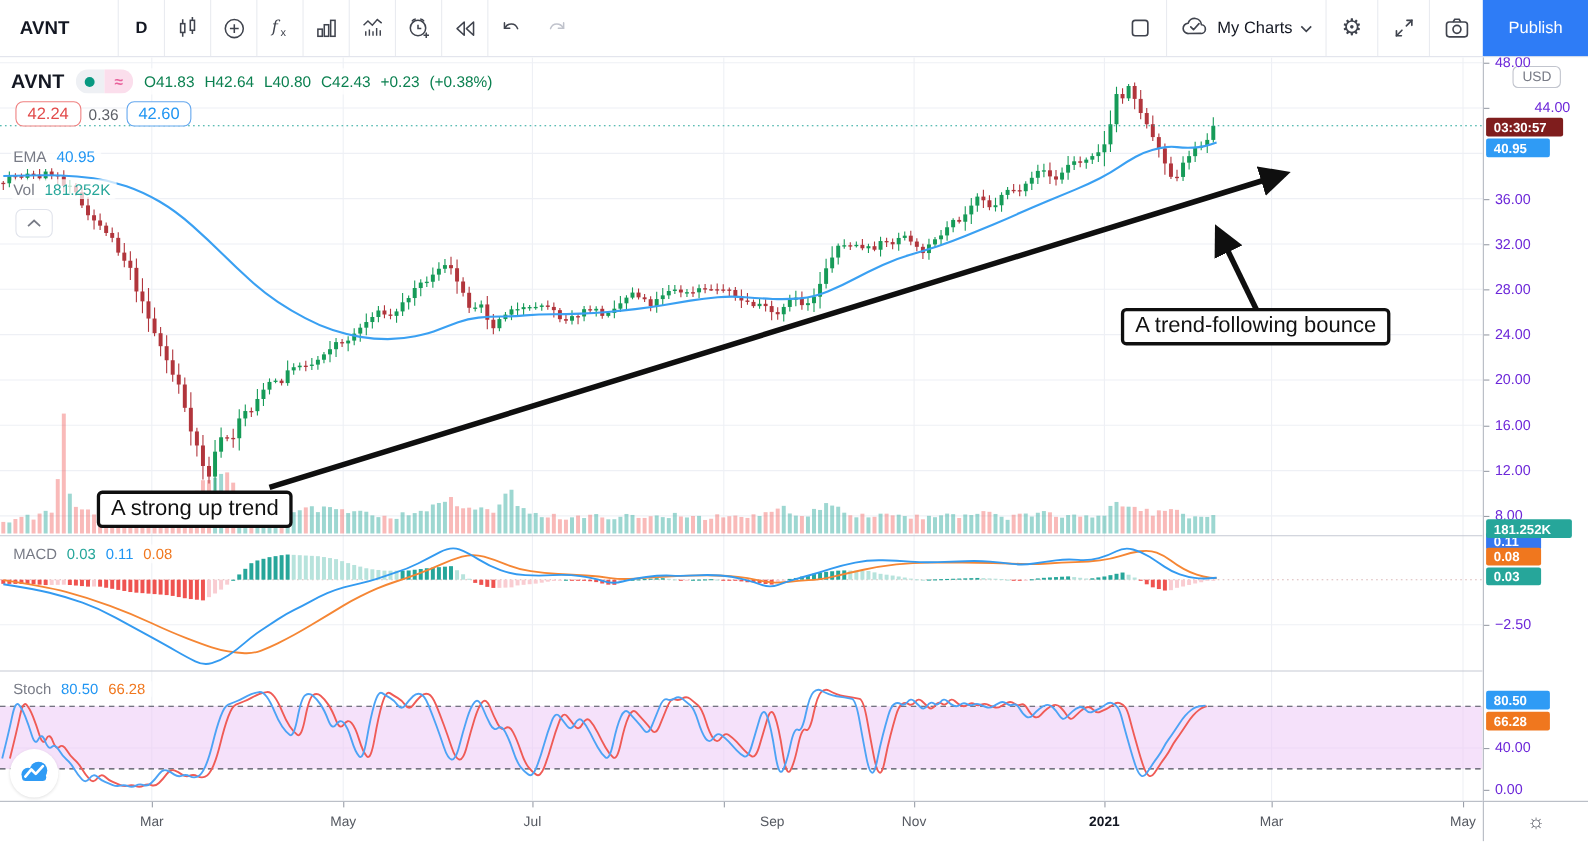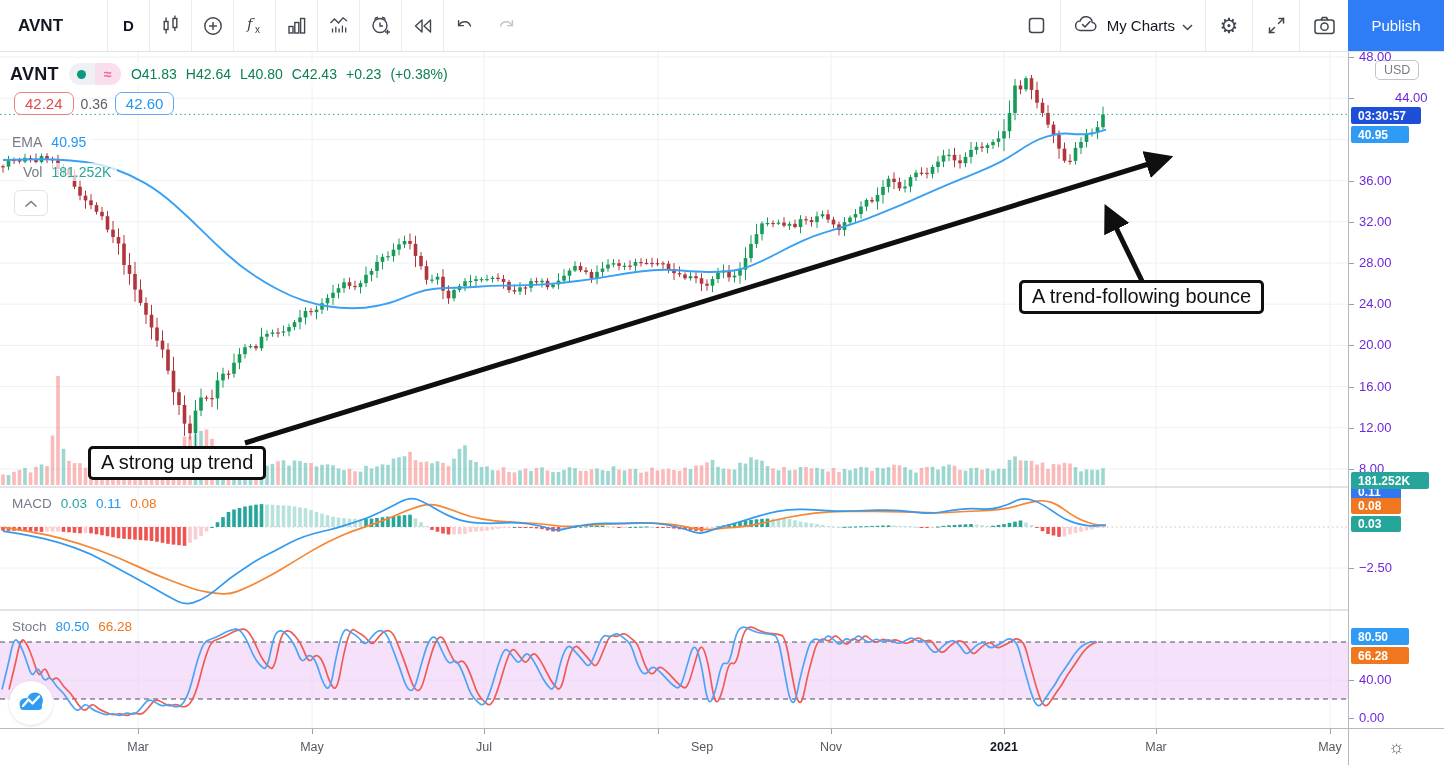--- a/index.html
+++ b/index.html
@@ -1105,21 +1105,21 @@
     <div class="quote-row" style="left:14px;top:40px;">
       <span class="qbox bid">42.24</span>
       <span class="qmid">0.36</span>
       <span class="qbox ask">42.60</span>
     </div>
 
     <div class="ind-row" style="left:10px;top:81px;font-size:14px;">
       <span class="ind-label">EMA</span>
       <span class="c-blue">40.95</span>
     </div>
-    <div class="ind-row" style="left:10px;top:111px;font-size:14px;margin-left:11px;">
+    <div class="ind-row" style="left:10px;top:111px;font-size:14px;">
       <span class="ind-label">Vol</span>
       <span class="c-teal">181.252K</span>
     </div>
 
     <div class="collapse-btn" style="left:14px;top:138px;">
       <span><svg width="14" height="8" viewBox="0 0 14 8" fill="none" stroke="#787b86" stroke-width="1.6">
             <polyline points="1.5,6.5 7,1.5 12.5,6.5"></polyline>
           </svg></span>
     </div>
 
@@ -1170,21 +1170,21 @@
       <div class="ax-tick" style="top: 367.8px;">12.00</div>
       <div class="ax-dash" style="top: 375.8px;"></div>
       <div class="ax-tick" style="top: 409px;">8.00</div>
       <div class="ax-dash" style="top: 417px;"></div>
       <div class="ax-tick" style="top: 508px;">−2.50</div>
       <div class="ax-dash" style="top: 516px;"></div>
       <div class="ax-tick" style="top: 620px;">40.00</div>
       <div class="ax-dash" style="top: 628px;"></div>
       <div class="ax-tick" style="top: 658px;">0.00</div>
       <div class="ax-dash" style="top: 666px;"></div>
-      <div class="ax-badge" style="top: 55px; height: 17px; width: 70px; background: #1d4ed8; z-index: 3;">03:30:57</div>
+      <div class="ax-badge" style="top: 55px; height: 17px; width: 70px; background: #7f1d1d; z-index: 3;">03:30:57</div>
       <div class="ax-badge" style="top: 74px; height: 17px; width: 58px; background: rgb(47, 155, 245); z-index: 3;">40.95</div>
       <div class="ax-badge" style="top: 420px; height: 17px; width: 78px; background: rgb(38, 166, 154); z-index: 4;">181.252K</div>
       <div class="ax-badge" style="top: 432px; height: 16px; width: 50px; background: rgb(53, 119, 240); z-index: 2;">0.11</div>
       <div class="ax-badge" style="top: 446px; height: 16px; width: 50px; background: rgb(240, 119, 30); z-index: 3;">0.08</div>
       <div class="ax-badge" style="top: 464px; height: 16px; width: 50px; background: rgb(38, 166, 154); z-index: 3;">0.03</div>
       <div class="ax-badge" style="top: 576px; height: 17px; width: 58px; background: rgb(47, 155, 245); z-index: 3;">80.50</div>
       <div class="ax-badge" style="top: 595px; height: 17px; width: 58px; background: rgb(240, 119, 30); z-index: 3;">66.28</div>
     </div>
 
   <div class="time-axis" id="timeAxis">

